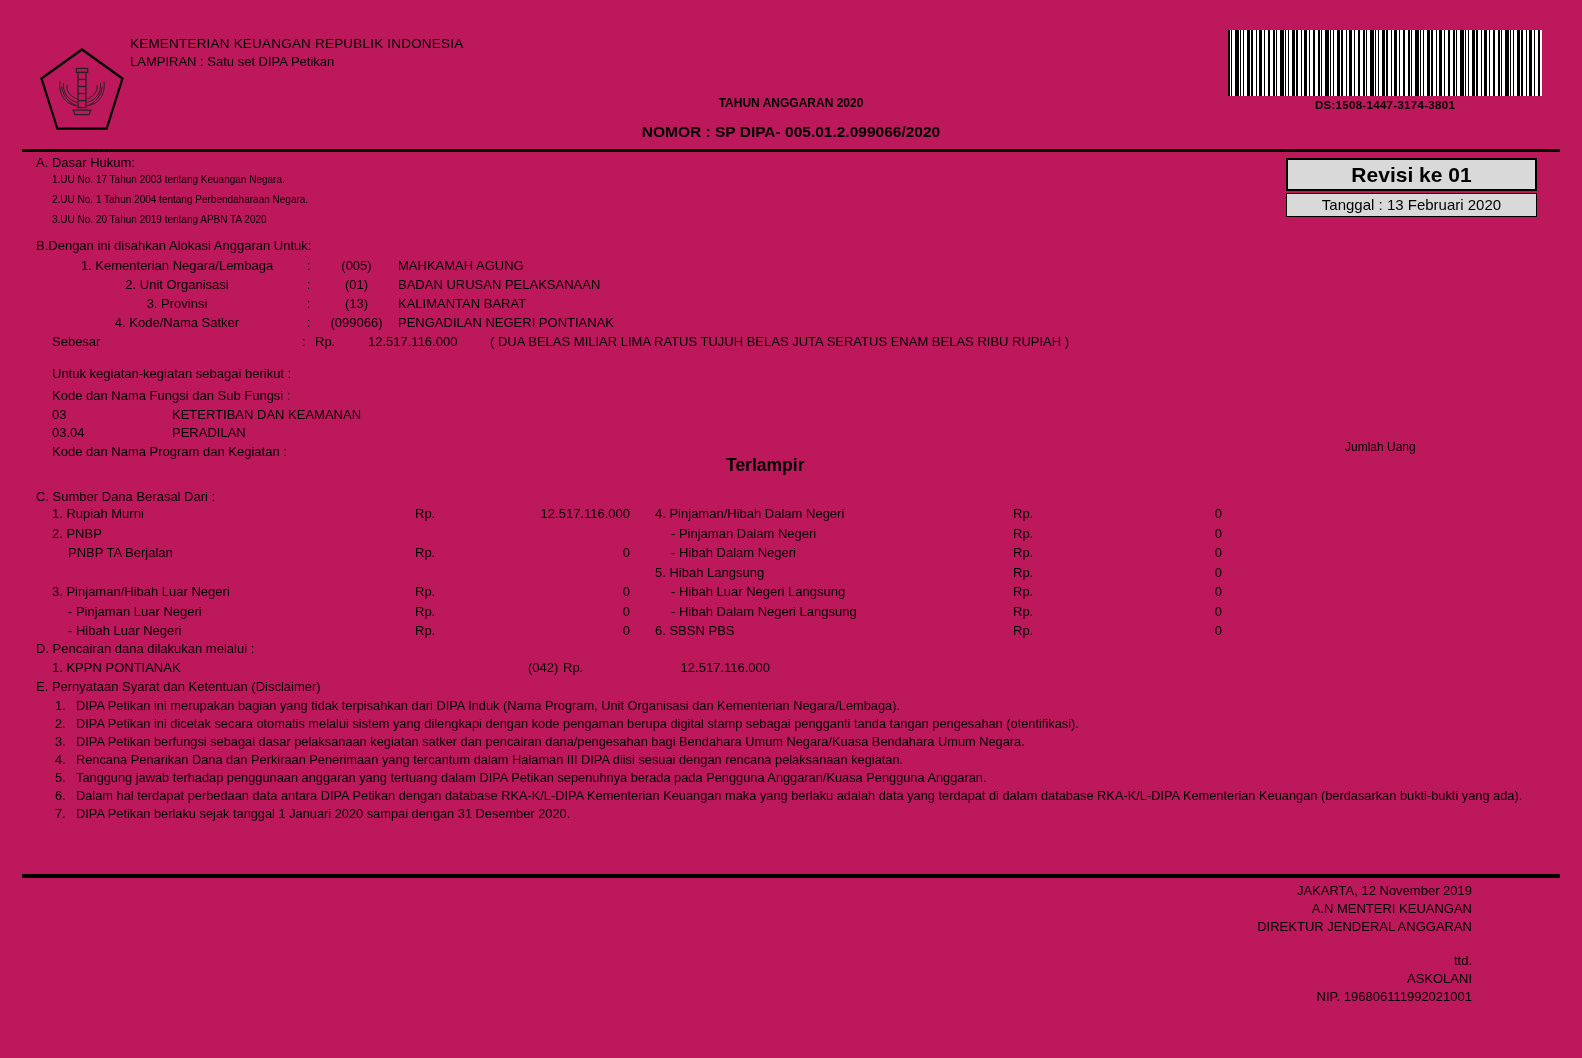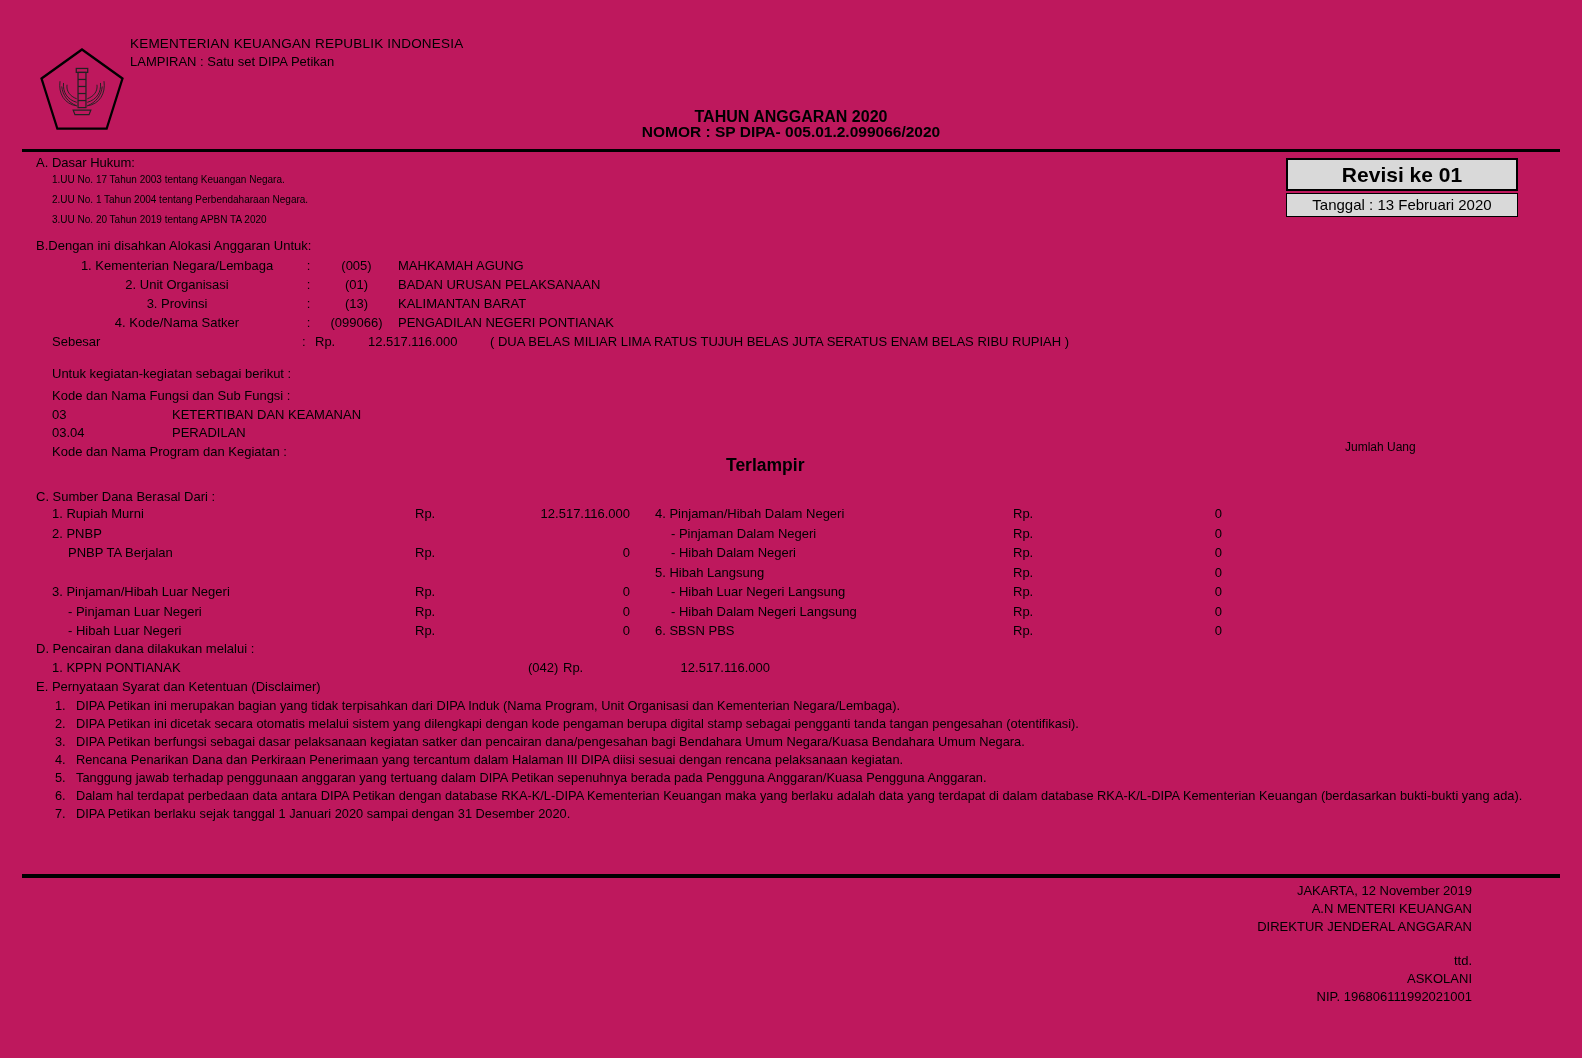--- a/index.html
+++ b/index.html
@@ -11,21 +11,21 @@
   }
   .abs { position:absolute; }
   .b { font-weight:bold; }
   .ctr { text-align:center; }
 
   
   #logo { left:38px; top:46px; width:88px; height:88px; }
   #ministry-line { left:130px; top:36px; font-size:13.5px; letter-spacing:.2px; }
   #attachment-line { left:130px; top:54px; font-size:13px; }
   #title1 { left:0; top:70px; width:1582px; font-size:16px; }
-  #title2 { left:0; top:108px; width:1582px; font-size:16px; }
+  #title2 { left:0; top:96px; width:1582px; font-size:12px; }
   #title3 { left:0; top:123px; width:1582px; font-size:15.5px; }
 
   
   #barcode-wrap { left:1228px; top:30px; width:314px; }
   #barcode {
     width:314px; height:66px;
     background: repeating-linear-gradient(90deg,
       #000 0px, #000 2px, #fff 2px, #fff 3px,
       #000 3px, #000 4px, #fff 4px, #fff 7px,
       #000 7px, #000 11px, #fff 11px, #fff 12px,
@@ -38,21 +38,21 @@
       #000 36px, #000 37px, #fff 37px, #fff 40px,
       #000 40px, #000 42px, #fff 42px, #fff 45px);
   }
   #barcode-caption { width:314px; margin-top:3px; font-size:11.5px; font-weight:bold; text-align:center; letter-spacing:.3px; }
 
   .hrule { left:22px; width:1538px; background:#000; }
   #rule-top { top:149px; height:3px; }
   #rule-bottom { top:874px; height:4px; }
 
   
-  #revision { left:1286px; top:158px; width:232px; }
+  #revision { left:1286px; top:158px; width:251px; }
   #revision-label {
     border:2px solid #000; background:#d9d9d9; height:33px;
     font-size:21px; font-weight:bold; text-align:center; line-height:29px;
   }
   #revision-date {
     border:1.5px solid #000; border-top-width:1px; background:#d9d9d9; height:24px;
     font-size:15px; text-align:center; line-height:21px; margin-top:2px;
   }
 
   
@@ -140,20 +140,24 @@
       <path d="M56 68 C66 64 72 56 73 46"></path>
     </g>
   </svg>
 
   <div id="ministry-line" class="abs">KEMENTERIAN KEUANGAN REPUBLIK INDONESIA</div>
   <div id="attachment-line" class="abs">LAMPIRAN : Satu set DIPA Petikan</div>
 
   <div id="title2" class="abs ctr b">TAHUN ANGGARAN 2020</div>
   <div id="title3" class="abs ctr b">NOMOR : SP DIPA- 005.01.2.099066/2020</div>
 
+  <div id="barcode-wrap" class="abs">
+    <div id="barcode"></div>
+    <div id="barcode-caption">DS:1508-1447-3174-3801</div>
+  </div>
 
   <div id="rule-top" class="abs hrule"></div>
 
   <div id="revision" class="abs">
     <div id="revision-label">Revisi ke 01</div>
     <div id="revision-date">Tanggal : 13 Februari 2020</div>
   </div>
 
   <div id="sec-a-heading" class="abs">A. Dasar Hukum:</div>
   <div class="abs sec-a-item" style="top:174px">1.UU No. 17 Tahun 2003 tentang Keuangan Negara.</div>

